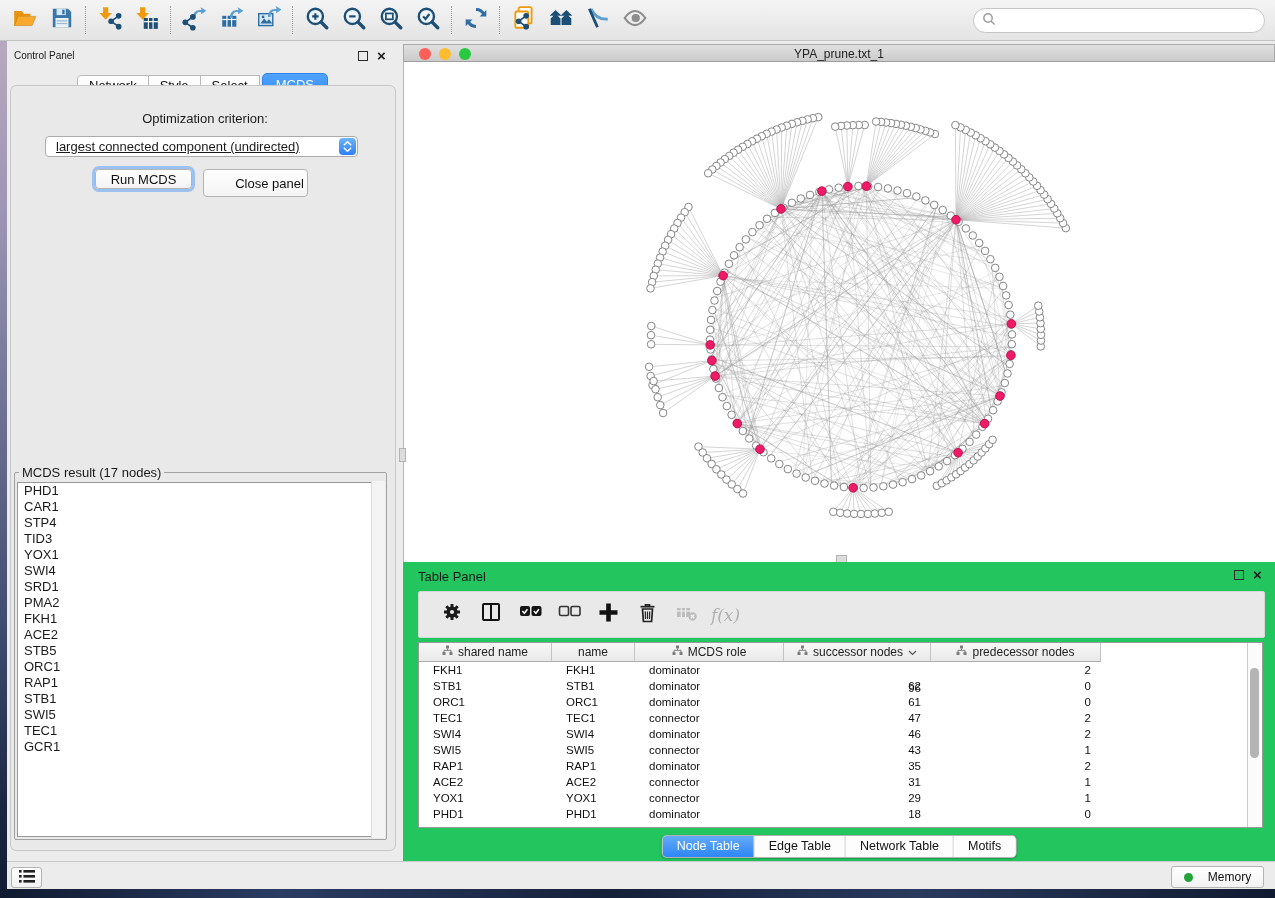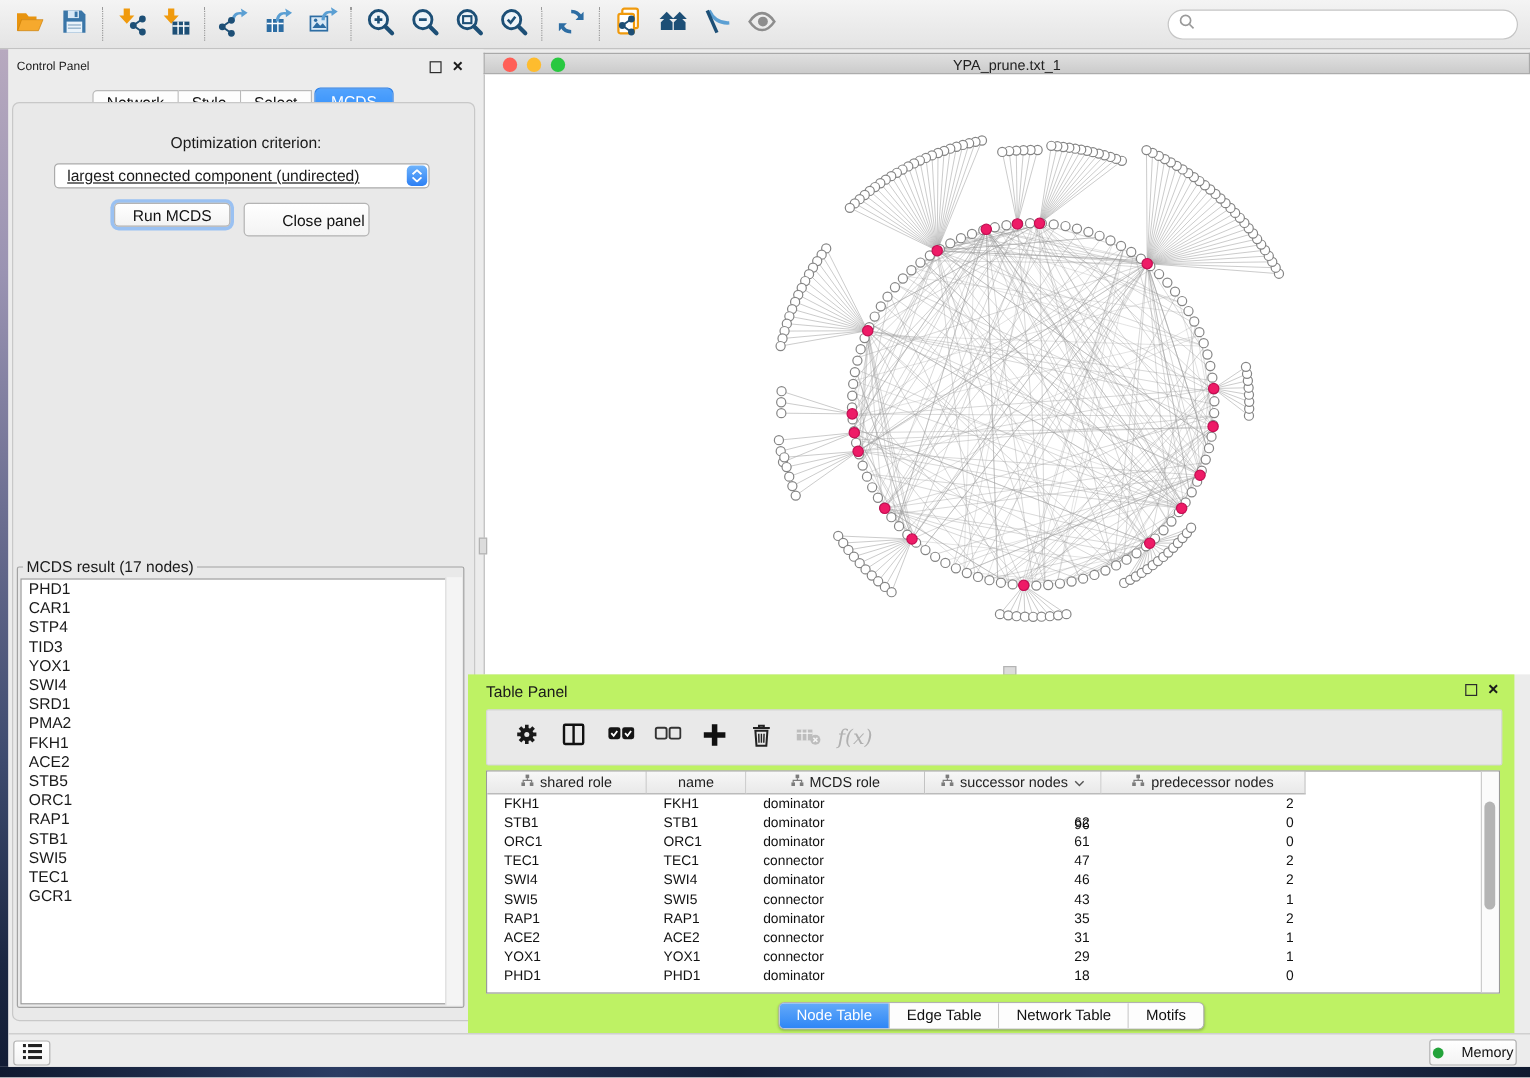--- a/index.html
+++ b/index.html
@@ -61,21 +61,21 @@
     background:linear-gradient(#e0e0e0,#cbcbcb);border:1px solid #a9a9a9;border-bottom:1px solid #9e9e9e;
     box-sizing:border-box;}
   .tl{position:absolute;top:3px;width:12px;height:12px;border-radius:50%;}
   #nw-title{position:absolute;left:0;right:0;top:2px;text-align:center;font-size:12px;color:#222;}
   #nw-canvas{position:absolute;left:0;top:18px;right:0;bottom:0;background:#fff;
     border-left:1px solid #b7b7b7;box-sizing:border-box;}
   
   #v-split{left:399px;top:448px;width:7px;height:14px;background:#dcdcdc;border:1px solid #b3b3b3;box-sizing:border-box;}
   #h-split{left:836px;top:555px;width:11px;height:8px;background:#dcdcdc;border:1px solid #b3b3b3;box-sizing:border-box;}
   
-  #tp{left:390px;top:562px;width:872px;height:299px;background:#bef264;}
+  #tp{left:403px;top:562px;width:872px;height:299px;background:#22c55e;}
   #tp-title{left:15px;top:7px;font-size:13px;}
   #tp-winbtns{left:831px;top:7px;}
   #tp-toolbar{left:15px;top:29px;width:847px;height:47px;box-sizing:border-box;background:#e9e9e9;
     border:1px solid #d6d6d6;border-radius:2px;display:flex;align-items:center;padding-left:14px;gap:0;}
   .tp-icon{width:39px;display:flex;align-items:center;justify-content:center;}
   .fx{font-family:"DejaVu Serif",serif;font-style:italic;font-size:17px;color:#b0b0b0;}
   #tbl{left:15px;top:80px;width:845px;height:186px;box-sizing:border-box;background:#fff;
     border:1px solid #9a9a9a;overflow:hidden;}
   #tbl-head{display:flex;height:19px;}
   .th{box-sizing:border-box;background:linear-gradient(#f7f7f7,#e9e9e9);border-right:1px solid #c3c3c3;
@@ -88,21 +88,21 @@
   #tbl-scroll{position:absolute;top:0;bottom:0;right:0;width:14px;background:#fbfbfb;border-left:1px solid #ccc;}
   #tbl-thumb{position:absolute;left:2px;top:25px;width:9px;height:90px;background:#b4b4b4;border-radius:5px;}
   #tp-tabs{left:50%;transform:translateX(-50%);top:273px;display:flex;border:1px solid #b2b2b2;
     border-radius:5px;overflow:hidden;background:#fff;box-shadow:0 1px 2px rgba(0,0,0,.22);}
   .tp-tab{font-size:12.5px;padding:3px 14px 4px;border-right:1px solid #c6c6c6;background:#fdfdfd;color:#111;}
   .tp-tab:last-child{border-right:none;}
   .tp-tab.selected{background:linear-gradient(#64aaf9,#2e86f6);color:#fff;}
   
   #statusbar{left:7px;top:861px;width:1268px;height:28px;background:#ececec;border-top:1px solid #c9c9c9;box-sizing:border-box;}
   #list-btn{position:absolute;left:4px;top:5px;width:31px;height:21px;border-radius:3px;}
-  #memory-btn{position:absolute;right:11px;top:4px;height:22px;width:73px;border-radius:3px;gap:15px;}
+  #memory-btn{position:absolute;right:11px;top:4px;height:22px;width:93px;border-radius:3px;gap:15px;}
   .green-dot{width:9px;height:9px;border-radius:50%;background:#23a33a;}
   #memory-btn span.lbl{font-size:12px;}
 </style>
 </head>
 <body>
 
 <div id="wall-left" class="abs"></div>
 <div id="wall-bottom" class="abs"></div>
 
 <div id="toolbar" class="abs">
@@ -1078,21 +1078,21 @@
     <div id="tbl-head">
         <div class="th" style="width: 133px;">
           <span><svg width="11" height="11" viewBox="0 0 11 11">
               <g fill="#7c7c7c">
                 <rect x="4" y="0.5" width="3" height="3"></rect>
                 <rect x="0.5" y="7" width="3" height="3"></rect>
                 <rect x="7.5" y="7" width="3" height="3"></rect>
               </g>
               <path d="M5.5 3.5 V5.3 M2 7 V5.3 h7 V7" fill="none" stroke="#7c7c7c" stroke-width="1"></path>
             </svg></span>
-          <span>shared role</span>
+          <span>shared name</span>
         </div>
         <div class="th" style="width: 83px;">
           <span>name</span>
         </div>
         <div class="th" style="width: 149px;">
           <span><svg width="11" height="11" viewBox="0 0 11 11">
               <g fill="#7c7c7c">
                 <rect x="4" y="0.5" width="3" height="3"></rect>
                 <rect x="0.5" y="7" width="3" height="3"></rect>
                 <rect x="7.5" y="7" width="3" height="3"></rect>

